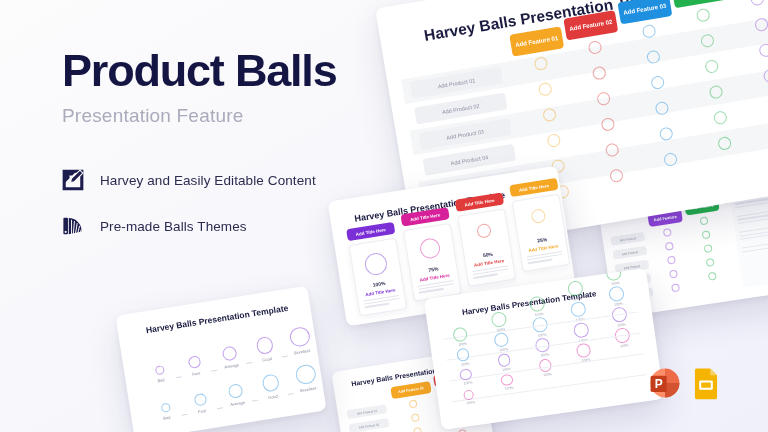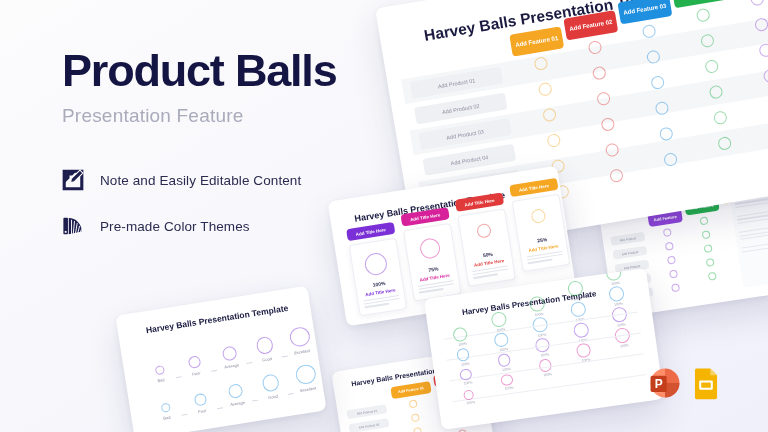--- a/index.html
+++ b/index.html
@@ -133,33 +133,33 @@
 
 
       <div class="feat">
         <span class="fic">
           <svg viewBox="0 0 24 24" fill="currentColor">
             <path d="M2.4 2.4h13.4l-4.6 4.6H8.2v3l-5.8 5.8z"></path>
             <path d="M2.4 2.4h19.2v19.2H2.4z" fill="none" stroke="currentColor" stroke-width="3.4"></path>
             <path d="M19.6 1.2l3.2 3.2-9.4 9.4-4 .8.8-4z" fill="currentColor" stroke="#fff" stroke-width="1.1" stroke-linejoin="round"></path>
           </svg>
         </span>
-        <span class="ftx">Note and Easily Editable Content</span>
+        <span class="ftx">Harvey and Easily Editable Content</span>
       </div>
 
       <div class="feat">
         <span class="fic">
           <svg viewBox="0 0 24 24" fill="currentColor">
             <rect x="1.5" y="3" width="5" height="18" rx="1"></rect>
             <rect x="3" y="17.4" width="2" height="2" fill="#fff"></rect>
             <path d="M7.4 21V3.4a14 14 0 0 1 14 14 .9.9 0 0 1-.9.9z"></path>
             <path d="M10.4 5.2 10.4 21M13.6 6.6 12.3 21M16.6 8.8 14.6 21M19.2 11.8 16.9 21M21.2 15.6 19.4 21" stroke="#fff" stroke-width="1.05" fill="none"></path>
           </svg>
         </span>
-        <span class="ftx">Pre-made Color Themes</span>
+        <span class="ftx">Pre-made Balls Themes</span>
       </div>
 
     </div>
   </div>
 
   <div class="slide" id="slideF">
     <div id="F-head">
         <div class="pill" style="left: 48px; top: 26px; width: 34px; background: rgb(142, 68, 216);">Add Feature</div>
         <div class="pill" style="left: 86px; top: 20px; width: 34px; background: rgb(34, 177, 76);">Add Feature</div>
         <div class="pill" style="left: 124px; top: 14px; width: 34px; background: rgb(245, 166, 35);">Add Feature</div>

